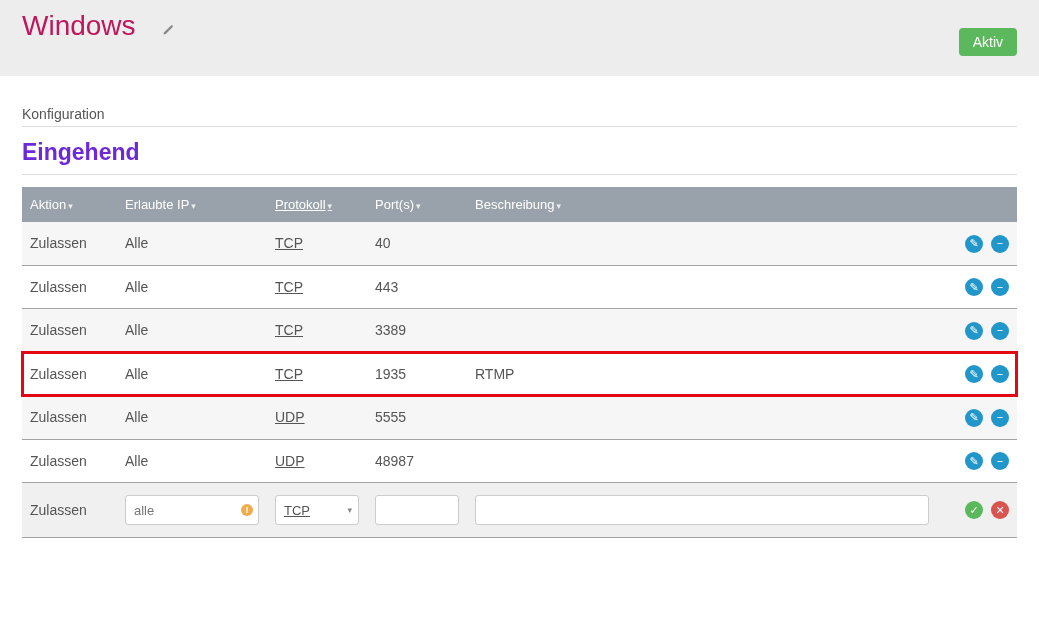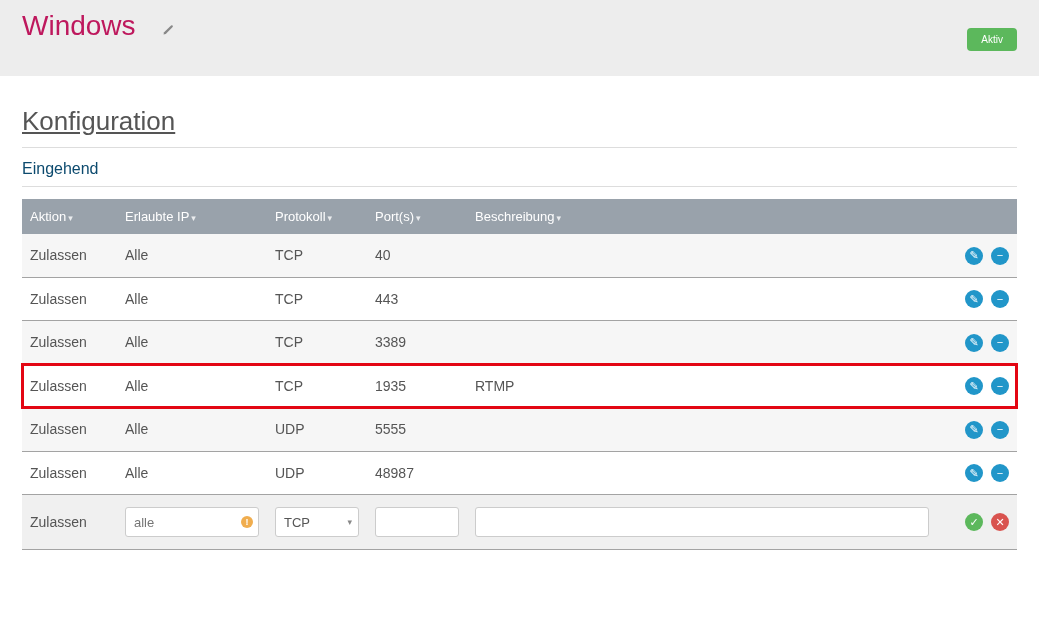--- a/index.html
+++ b/index.html
@@ -36,42 +36,41 @@
     font-size: 14px;
   }
   .status-badge {
     position: absolute;
     right: 22px;
     top: 28px;
     background: #5cb85c;
     color: #fff;
     padding: 6px 14px;
     border-radius: 4px;
-    font-size: 10px;
+    font-size: 14px;
     cursor: pointer;
   }
   .content {
     padding: 30px 22px 20px 22px;
   }
   h2.section-title {
     font-weight: 300;
-    font-size: 26px;
+    font-size: 14px;
     margin: 0 0 12px 0;
-    padding-bottom: 10px;
+    padding-bottom: 4px;
     border-bottom: 1px solid #ddd;
     color: #555;
-    text-decoration: underline;
   }
   h3.sub-title {
-    font-weight: 400;
-    font-size: 16px;
+    font-weight: 700;
+    font-size: 23px;
     margin: 0 0 12px 0;
     padding-bottom: 8px;
     border-bottom: 1px solid #ddd;
-    color: #0c4a6e;
+    color: #6d28d9;
   }
   table.rules {
     width: 100%;
     border-collapse: collapse;
     font-size: 14px;
   }
   table.rules thead th {
     background: #99a2ab;
     color: #fff;
     text-align: left;
@@ -86,21 +85,21 @@
   }
   table.rules tbody td {
     padding: 12px 8px;
     border-bottom: 1px solid #a3a3a3;
     color: #555;
     vertical-align: middle;
   }
   table.rules tbody tr.alt td { background: #f6f6f6; }
   .col-action   { width: 95px; }
   .col-ip       { width: 150px; }
-  .col-proto    { width: 100px; }
+  .col-proto    { width: 100px; text-decoration: underline; }
   .col-port     { width: 100px; }
   .col-desc     { }
   .col-ops      { width: 80px; text-align: right; white-space: nowrap; }
   .circle-btn {
     display: inline-flex;
     width: 18px; height: 18px;
     border-radius: 50%;
     align-items: center;
     justify-content: center;
     color: #fff;

